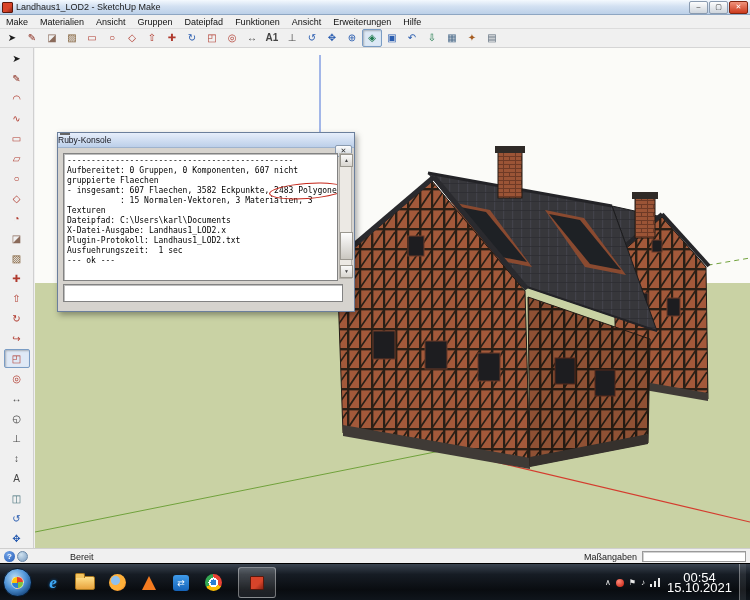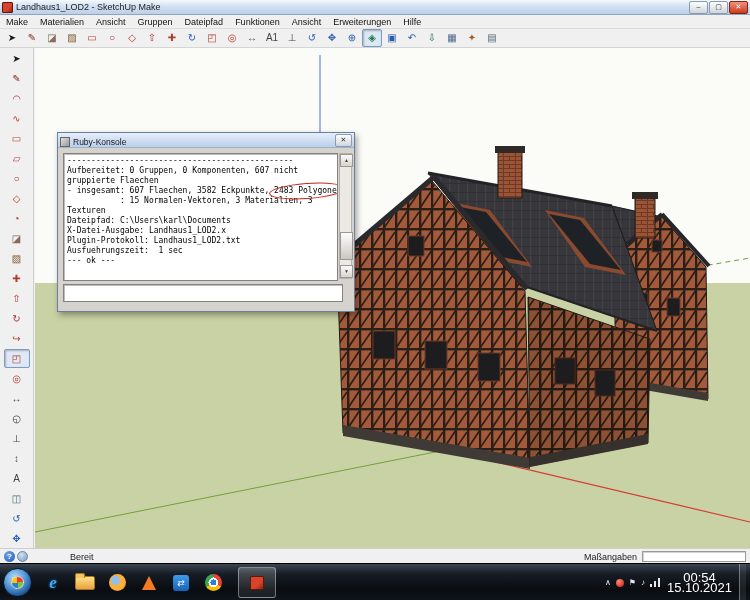--- a/index.html
+++ b/index.html
@@ -39,21 +39,21 @@
   .pb.active{background:#dfe9f6;border-color:#7a9cc4;box-shadow:inset 1px 1px 2px rgba(0,0,0,.25);}
 
   
   .viewport{position:absolute;left:35px;top:48px;width:715px;height:500px;background:#fbfbf8;}
   .viewport svg{display:block;}
 
   
   .dialog{position:absolute;left:57px;top:132px;width:298px;height:180px;z-index:6;
     background:#d6d3ce;border:1px solid #6b7f9c;box-shadow:2px 3px 6px rgba(0,0,0,.35);box-sizing:border-box;}
   .dlg-title{height:14px;background:linear-gradient(#e6eefb,#bccfe9);border-bottom:1px solid #9fb3cd;
-    display:flex;align-items:flex-end;font-size:8.5px;color:#15151c;}
+    display:flex;align-items:flex-start;font-size:8.5px;color:#15151c;flex-direction:column;}
   .dlg-ico{width:8px;height:8px;margin:0 3px 0 2px;background:linear-gradient(135deg,#e0e0e0,#9a9a9a);border:1px solid #666;}
   .dlg-close{margin-left:auto;width:15px;height:11px;margin-right:2px;text-align:center;font-size:7px;line-height:10px;
     background:linear-gradient(#fdfdfd,#cfd6dd);border:1px solid #8a9bb0;border-radius:2px;color:#333;}
   .dlg-body{position:relative;height:164px;}
   .console-out{position:absolute;left:5px;top:5px;width:270px;height:122px;background:#fff;
     border:1px solid #828282;box-shadow:inset 1px 1px 0 #bdbdbd;
     font-family:"DejaVu Sans Mono",monospace;font-size:8px;line-height:10px;color:#000;
     white-space:pre;overflow:hidden;padding:2px 0 2px 3px;}
   .cline{white-space:pre;}
   .red-circled{position:relative;display:inline-block;}
@@ -175,21 +175,21 @@
       <span class="tb">
         <i class="g" style="color: rgb(176, 58, 46);">◰</i>
       </span>
       <span class="tb">
         <i class="g" style="color: rgb(176, 58, 46);">◎</i>
       </span>
       <span class="tb">
         <i class="g" style="color: rgb(68, 68, 68);">↔</i>
       </span>
       <span class="tb">
-        <i class="g" style="color: rgb(68, 68, 68);">A1</i>
+        <i class="g" style="color: rgb(68, 68, 68); font-weight: bold;">A1</i>
       </span>
       <span class="tb">
         <i class="g" style="color: rgb(68, 68, 68);">⊥</i>
       </span>
       <span class="tb">
         <i class="g" style="color: rgb(42, 93, 176);">↺</i>
       </span>
       <span class="tb">
         <i class="g" style="color: rgb(42, 93, 176);">✥</i>
       </span>

